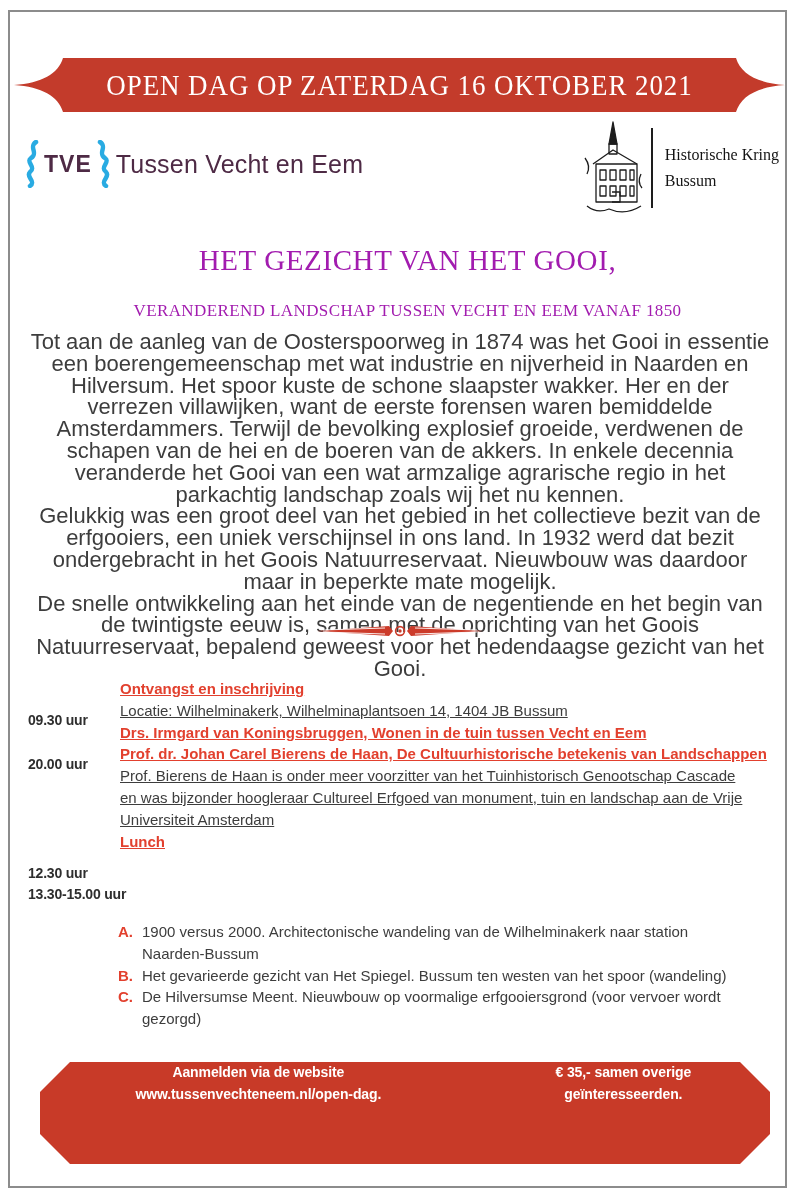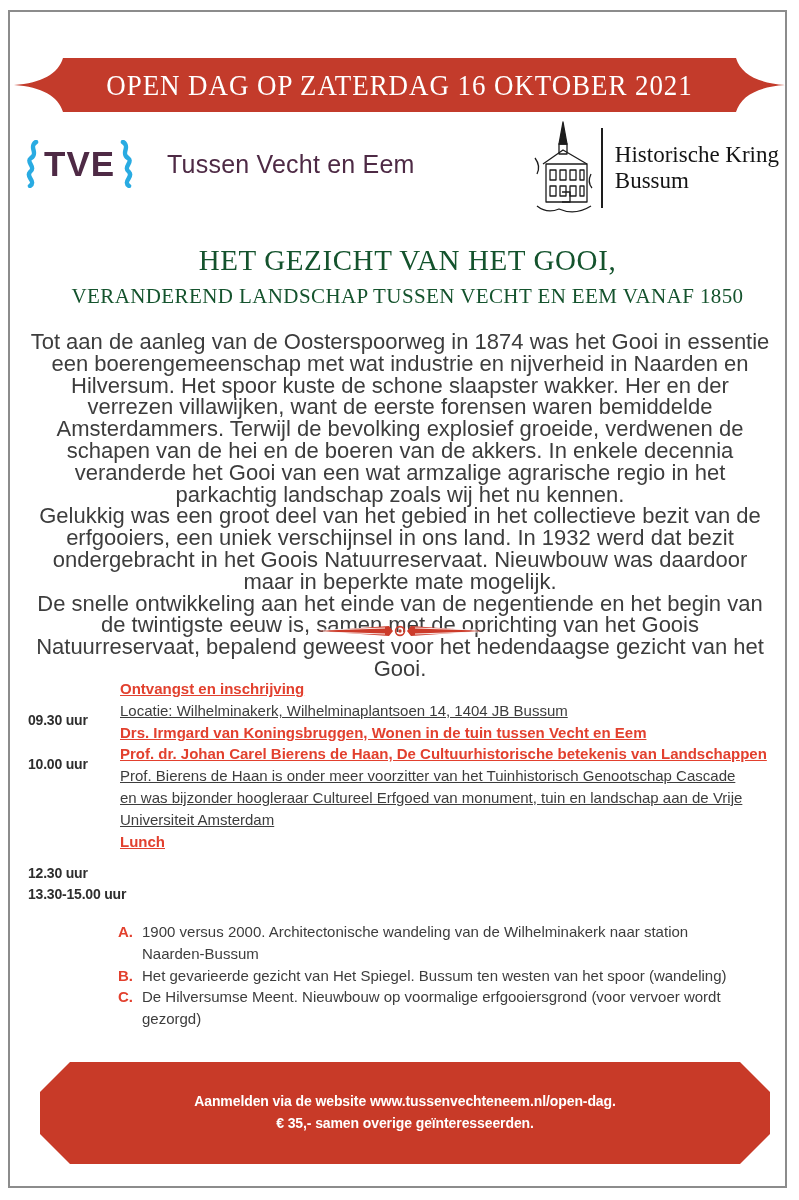--- a/index.html
+++ b/index.html
@@ -9,31 +9,31 @@
 
   
   .ribbon{position:absolute;left:14px;top:58px;width:771px;height:54px;}
   .ribbon-shape{position:absolute;left:0;top:0;width:100%;height:100%;}
   .ribbon-text{position:relative;height:100%;display:flex;align-items:center;justify-content:center;
                font-family:"Liberation Serif","DejaVu Serif",serif;color:#ffffff;font-size:29px;
                letter-spacing:1px;transform:scaleX(.93);white-space:nowrap;}
 
   
   .tve{position:absolute;left:24px;top:140px;display:flex;align-items:center;}
-  .tve-abbr{font-size:35px;font-weight:bold;color:#4e2a45;letter-spacing:1px;margin:0 3px;}
-  .tve-name{font-size:25px;color:#4e2a45;margin-left:32px;letter-spacing:.2px;}
+  .tve-abbr{font-size:23px;font-weight:bold;color:#4e2a45;letter-spacing:1px;margin:0 3px;}
+  .tve-name{font-size:25px;color:#4e2a45;margin-left:4px;letter-spacing:.2px;}
   .hkb{position:absolute;right:20px;top:118px;display:flex;align-items:center;}
   .hkb-divider{width:0;height:80px;border-left:2px solid #1d1d1d;margin:0 12px 0 6px;}
-  .hkb-name{font-family:"Liberation Serif","DejaVu Serif",serif;color:#141414;font-size:23px;line-height:26px;}
+  .hkb-name{font-family:"Liberation Serif","DejaVu Serif",serif;color:#141414;font-size:16px;line-height:26px;}
 
   
-  .title-block{position:absolute;top:244px;left:16px;right:0;text-align:center;color:#14532d;
+  .title-block{position:absolute;top:244px;left:16px;right:0;text-align:center;color:#a21caf;
                font-family:"Liberation Serif","DejaVu Serif",serif;}
   .title-1{font-size:29px;letter-spacing:.6px;}
-  .title-2{font-size:21px;margin-top:7px;letter-spacing:.4px;}
+  .title-2{font-size:17px;margin-top:24px;letter-spacing:.4px;}
 
   
   .intro{position:absolute;top:331px;left:28px;right:27px;text-align:center;
          font-size:22px;line-height:21.8px;color:#3d3d3d;}
   .intro p{margin:0;}
 
   
   .divider{position:absolute;top:620px;left:0;right:0;display:flex;justify-content:center;}
 
   
@@ -45,21 +45,21 @@
 
   
   .exc{position:absolute;top:921px;left:142px;right:30px;font-size:15px;line-height:21.8px;color:#3d3d3d;}
   .exc-item{position:relative;max-width:605px;}
   .exc-label{position:absolute;left:-24px;top:0;font-weight:bold;color:#e2402e;}
 
   
   .footer{position:absolute;left:40px;top:1062px;width:730px;height:102px;background:#c83a28;
           clip-path:polygon(30px 0,700px 0,730px 30px,730px 72px,700px 102px,30px 102px,0 72px,0 30px);
           color:#ffffff;font-weight:bold;font-size:14px;letter-spacing:-.1px;line-height:21.8px;
-          display:flex;flex-direction:column;justify-content:center;text-align:center;}
+          display:flex;justify-content:center;text-align:center;}
   .footer div{padding:0 34px;}
 </style>
 </head>
 <body>
 
 <div class="page">
   <div class="frame"></div>
 
   <div class="ribbon">
     <svg class="ribbon-shape" viewBox="0 0 771 54" preserveAspectRatio="none">
@@ -124,21 +124,21 @@
   <div class="schedule">
     <div class="srow">
       <span class="stime">09.30 uur</span>
       <div class="stext red">Ontvangst en inschrijving</div>
     </div>
     <div class="srow">
       <span class="stime"></span>
       <div class="stext">Locatie: Wilhelminakerk, Wilhelminaplantsoen 14, 1404 JB Bussum</div>
     </div>
     <div class="srow">
-      <span class="stime">10.00 uur</span>
+      <span class="stime">20.00 uur</span>
       <div class="stext red">Drs. Irmgard van Koningsbruggen, Wonen in de tuin tussen Vecht en Eem</div>
     </div>
     <div class="srow">
       <span class="stime"></span>
       <div class="stext red">Prof. dr. Johan Carel Bierens de Haan, De Cultuurhistorische betekenis van Landschappen</div>
     </div>
     <div class="srow">
       <span class="stime"></span>
       <div class="stext">Prof. Bierens de Haan is onder meer voorzitter van het Tuinhistorisch Genootschap Cascade</div>
     </div>

